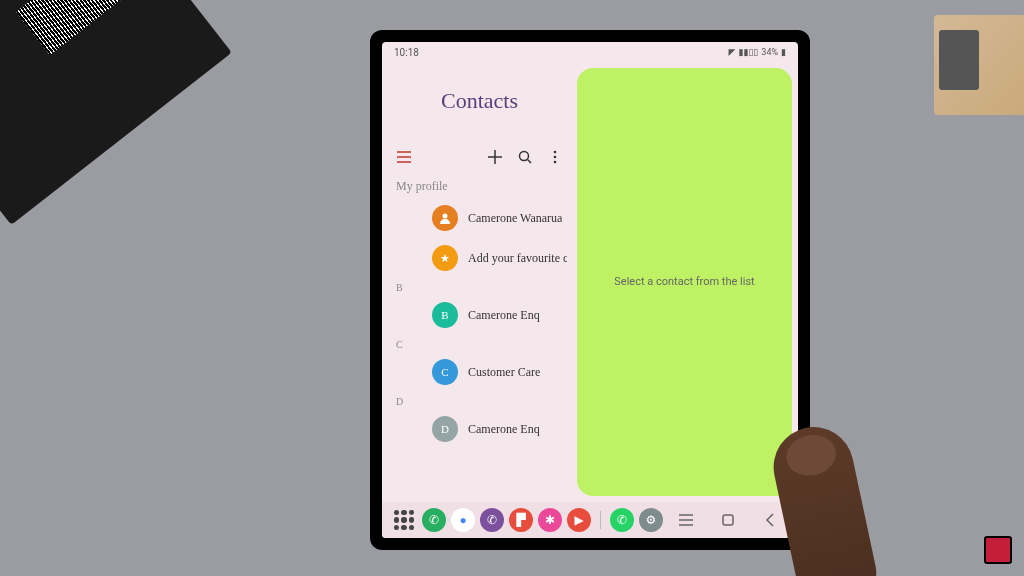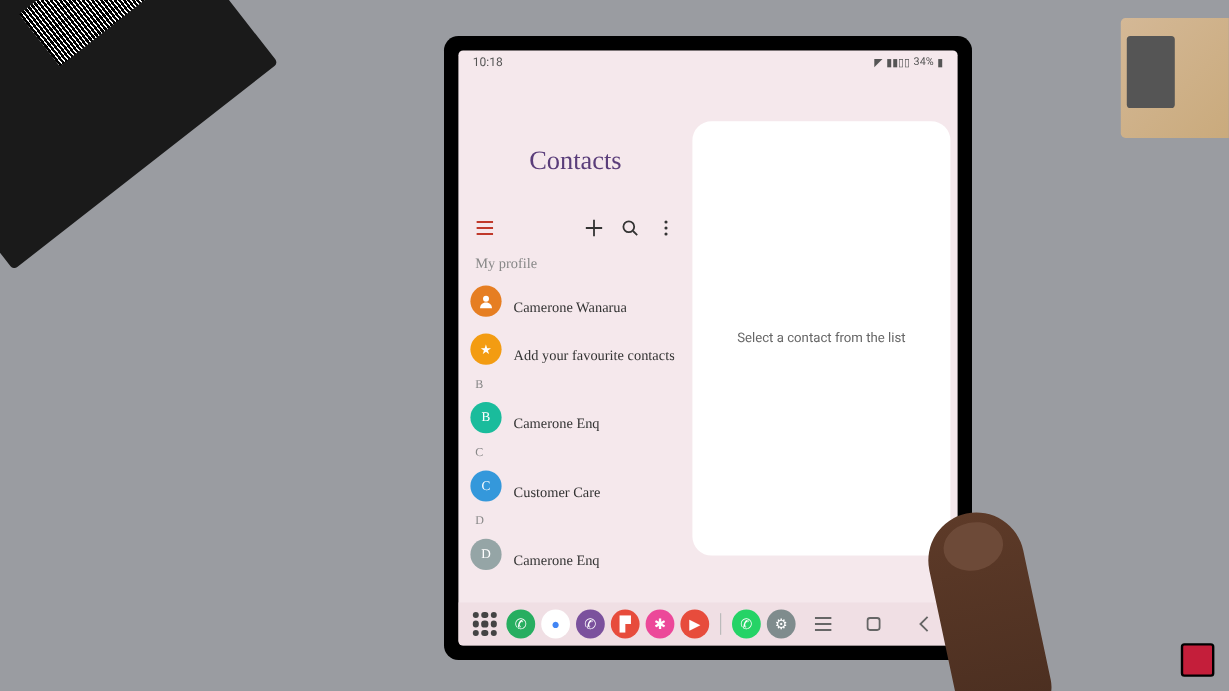--- a/index.html
+++ b/index.html
@@ -66,21 +66,20 @@
     
     .screen {
       width: 100%;
       height: 100%;
       background: #f5e8ec;
       border-radius: 4px;
       display: flex;
       flex-direction: column;
       position: relative;
       overflow: hidden;
-      gap: 33px;
     }
     
     
     .status-bar {
       height: 20px;
       display: flex;
       justify-content: space-between;
       align-items: center;
       padding: 0 12px;
       font-size: 10px;
@@ -138,24 +137,25 @@
     }
     
     .section-label {
       font-size: 12px;
       color: #888;
       padding: 4px 14px;
     }
     
     .contact-item {
       display: flex;
-      align-items: flex-end;
+      align-items: center;
       padding: 7px 10px;
       gap: 10px;
       cursor: pointer;
+      margin-left: 40px;
     }
     .contact-avatar {
       width: 26px;
       height: 26px;
       border-radius: 50%;
       display: flex;
       align-items: center;
       justify-content: center;
       color: #fff;
       font-size: 11px;
@@ -173,21 +173,21 @@
       font-size: 10px;
       color: #888;
       padding: 4px 14px 2px 14px;
     }
     
     .right-panel {
       flex: 1;
       display: flex;
       align-items: center;
       justify-content: center;
-      background: #ffffff;
+      background: #bef264;
       margin: 6px 6px 6px 0;
       border-radius: 16px;
     }
     .empty-text {
       text-align: center;
       font-size: 11px;
       color: #666;
       line-height: 1.6;
     }
     

